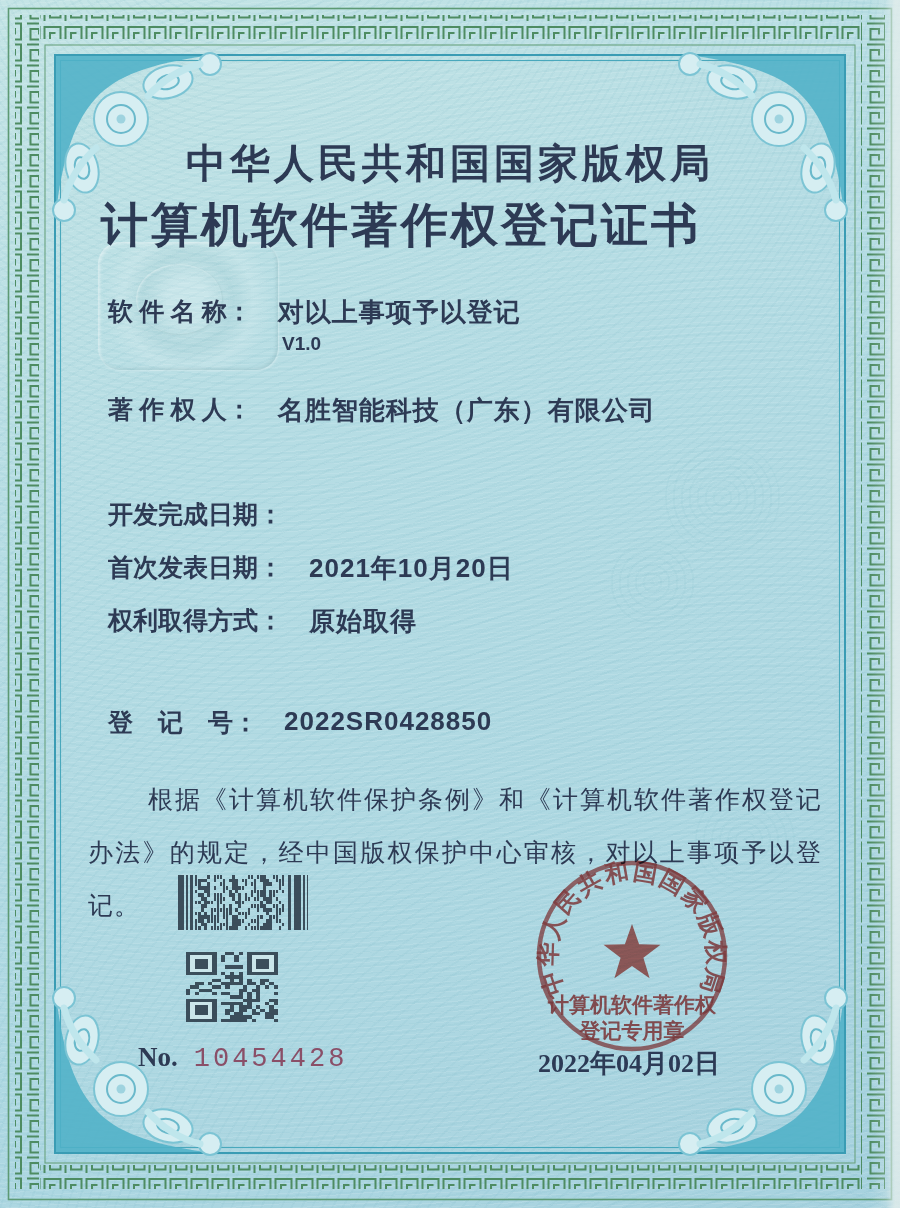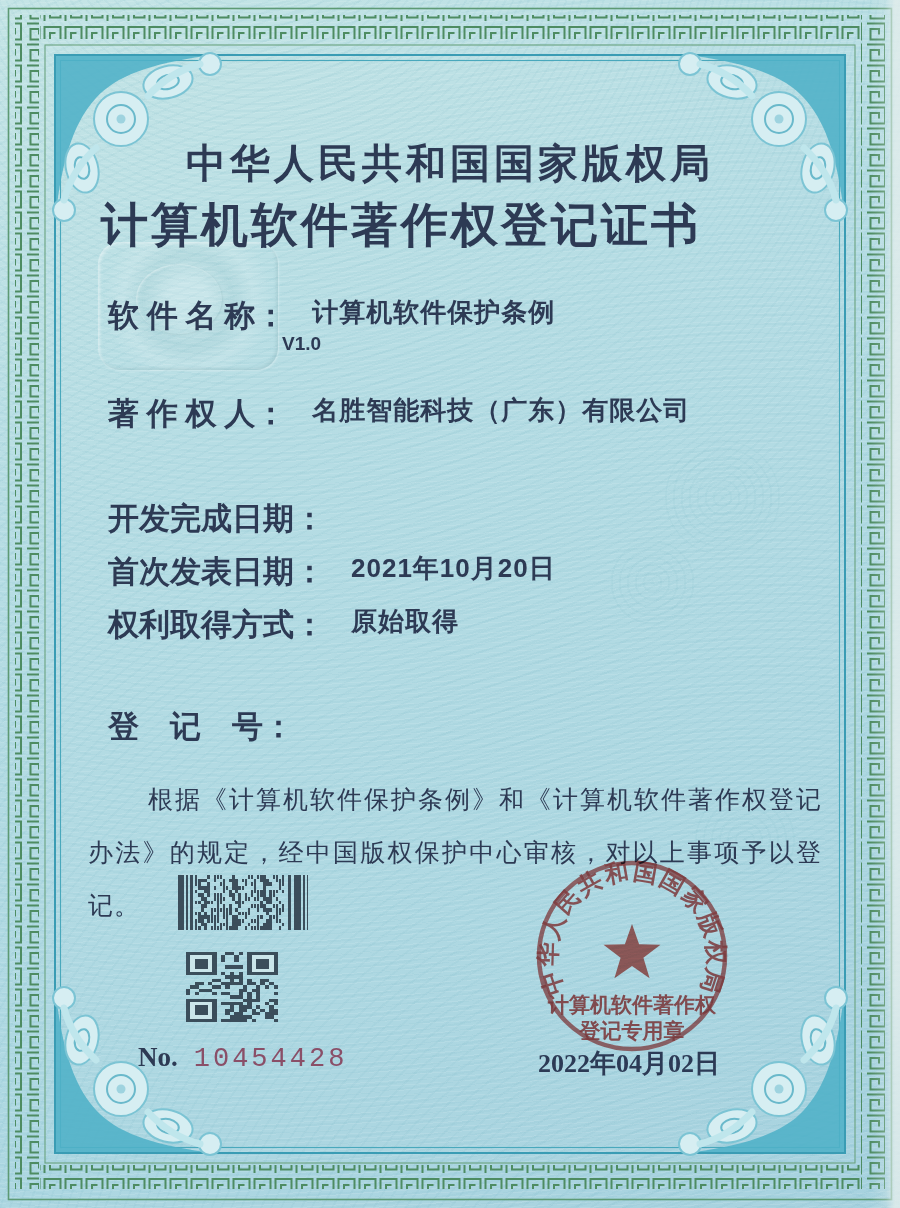--- a/index.html
+++ b/index.html
@@ -13,21 +13,21 @@
   }
   .edge{position:absolute;top:0;right:0;width:30px;height:100%;
     background:linear-gradient(to left, rgba(228,238,236,0.8) 0 5px, rgba(228,238,236,0.25) 14px, transparent 30px);z-index:4;pointer-events:none;}
   svg.frame{position:absolute;left:0;top:0;z-index:1;}
   .content{position:absolute;left:0;top:0;width:900px;height:1208px;z-index:2;color:#2d3a54;}
   .title{position:absolute;top:136px;left:0;width:900px;text-align:center;font-size:40px;font-weight:bold;letter-spacing:4px;}
   .subtitle{position:absolute;top:194px;left:0;width:764px;text-align:center;font-size:47px;font-weight:bold;letter-spacing:3px;margin-left:19px;}
   .certno{position:absolute;top:251px;left:553px;font-size:22px;font-weight:bold;}
   .certno .num{margin-left:14px;}
   .row{position:absolute;left:108px;display:flex;}
-  .lbl{font-size:31px;font-weight:bold;white-space:pre;}
+  .lbl{font-size:25px;font-weight:bold;white-space:pre;}
   .val{font-size:26px;font-weight:bold;font-family:"Liberation Sans","DejaVu Sans",sans-serif;letter-spacing:1px;margin-left:26px;white-space:pre;}
   .val2{position:absolute;left:282px;top:333px;font-size:19px;font-weight:bold;font-family:"Liberation Sans","DejaVu Sans",sans-serif;}
   .statement{position:absolute;left:88px;top:748px;width:734px;font-size:25px;line-height:53px;text-align:justify;text-indent:2.4em;letter-spacing:1px;}
   .serial{position:absolute;left:138px;top:1042px;display:flex;align-items:baseline;text-align:center;}
   .serial .no{font-size:27px;font-weight:bold;color:#2d3a54;}
   .serial .digits{font-family:"Liberation Mono","DejaVu Sans Mono",monospace;font-size:27px;color:#8a4f68;margin-left:16px;letter-spacing:3px;}
   .issue-date{position:absolute;left:538px;top:1046px;width:195px;text-align:left;font-size:26px;font-weight:bold;color:#2c3a55;z-index:3;}
   .emboss{position:absolute;left:98px;top:242px;width:180px;height:128px;border-radius:22px;z-index:1;opacity:.75;
     box-shadow:inset 2px 2px 3px rgba(255,255,255,0.55), inset -2px -2px 3px rgba(100,145,150,0.25), 1px 1px 2px rgba(255,255,255,0.4);
     background:radial-gradient(circle at 50% 46%, rgba(255,255,255,0.28) 0 18%, rgba(125,170,175,0.14) 40%, rgba(255,255,255,0.18) 58%, transparent 75%);}
@@ -88,41 +88,42 @@
   <div class="wm" style="left:610px;top:540px;width:85px;height:85px;"></div>
   <div class="wm" style="left:695px;top:790px;width:100px;height:100px;"></div>
 
   <div class="content">
     <div class="title">中华人民共和国国家版权局</div>
     <div class="subtitle">计算机软件著作权登记证书</div>
 
 
     <div class="row" style="top:295px">
       <span class="lbl">软 件 名 称：</span>
-      <span class="val">计算机软件保护条例</span>
+      <span class="val">对以上事项予以登记</span>
     </div>
     <div class="val2">V1.0</div>
 
     <div class="row" style="top:393px">
       <span class="lbl">著 作 权 人：</span>
       <span class="val">名胜智能科技（广东）有限公司</span>
     </div>
     <div class="row" style="top:498px">
       <span class="lbl">开发完成日期：</span>
     </div>
     <div class="row" style="top:551px">
       <span class="lbl">首次发表日期：</span>
       <span class="val">2021年10月20日</span>
     </div>
     <div class="row" style="top:604px">
       <span class="lbl">权利取得方式：</span>
       <span class="val">原始取得</span>
     </div>
     <div class="row" style="top:706px">
       <span class="lbl">登　记　号：</span>
+      <span class="val">2022SR0428850</span>
     </div>
 
     <p class="statement">根据《计算机软件保护条例》和《计算机软件著作权登记办法》的规定，经中国版权保护中心审核，对以上事项予以登记。</p>
 
     <svg id="barcode-svg" class="code" style="left:178px;top:875px" width="133" height="55" viewBox="0 0 133 54" preserveAspectRatio="none" shape-rendering="crispEdges">
         <rect x="0" y="0" width="6" height="54" fill="#2c3b49"></rect>
         <rect x="8" y="0" width="2" height="54" fill="#2c3b49"></rect>
         <rect x="12" y="0" width="3" height="54" fill="#2c3b49"></rect>
         <rect x="110" y="0" width="3" height="54" fill="#2c3b49"></rect>
         <rect x="116" y="0" width="7" height="54" fill="#2c3b49"></rect>

